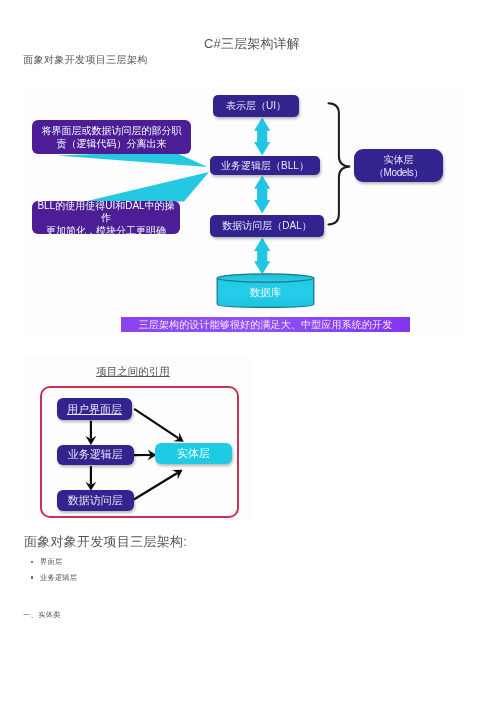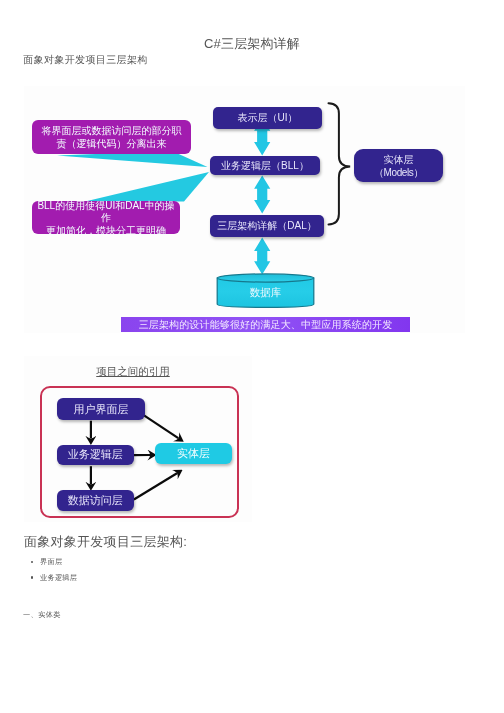--- a/index.html
+++ b/index.html
@@ -14,31 +14,31 @@
 
   
   .fig1 { position:absolute; left:22px; top:78px; width:460px; height:265px; background:transparent; }
   .fig1-bg { position:absolute; left:2px; top:7.5px; width:441px; height:247px; background:#fdfdfd; }
   .fig1-svg { position:absolute; left:0; top:0; }
   .brace { fill:none; stroke:#1b1b1b; stroke-width:2; stroke-linecap:round; }
 
   .box { position:absolute; background:#32248e; border-radius:5px; color:#e8e6fb;
          display:flex; align-items:center; justify-content:center; text-align:center;
          font-size:10px; box-shadow:1px 2px 3px rgba(0,0,0,0.28); }
-  .ui-box  { left:191px; top:17px; width:109px; height:22px;margin-top:12px; }
+  .ui-box  { left:191px; top:17px; width:86px; height:22px; }
   .bll-box { left:188px; top:78px; width:110px; height:19px; }
   .dal-box { left:188px; top:137px; width:114px; height:22px; }
   .models-box { left:332px; top:71px; width:89px; height:33px; flex-direction:column;
                 line-height:13px; border-radius:9px; padding-top:1px; box-sizing:border-box; }
   .models-box span:last-child { letter-spacing:-0.4px; }
 
   .db-label { position:absolute; left:195px; top:208px; width:97px; text-align:center;
               font-size:10.5px; color:#eefaff; }
 
-  .callout { position:absolute; background:#a21caf; border-radius:6px; color:#f4feff;
+  .callout { position:absolute; background:#4c1d95; border-radius:6px; color:#f4feff;
              font-size:10px; text-align:center; line-height:12.6px; padding:0 4px;
              box-sizing:border-box; display:flex; flex-direction:column;
              justify-content:center; }
   .callout1 { left:10px; top:42px; width:159px; height:34px; padding-top:2px; }
   .callout2 { left:10px; top:123px; width:148px; height:33px; padding-top:2px; }
 
   .banner { position:absolute; left:99px; top:239px; width:289px; height:15px;
             background:linear-gradient(90deg,#8a44ee,#9153f5 45%,#8236ef);
             color:#f3e8ff; font-size:10px; text-align:center; line-height:16px;
             letter-spacing:0.15px; }
@@ -48,21 +48,21 @@
   .fig2-bg { position:absolute; left:3px; top:-1px; width:228px; height:166px; background:#fdfdfd; }
   .fig2-title { position:absolute; left:-4px; top:8px; width:232px; text-align:center;
                 font-size:10.5px; color:#555; letter-spacing:0px;text-decoration:underline; }
   .fig2-frame { position:absolute; left:19px; top:29px; width:199px; height:132px;
                 border:2px solid #c93254; border-radius:10px; box-sizing:border-box; }
   .fig2-svg { position:absolute; left:0; top:0; }
 
   .box2 { position:absolute; border-radius:6px; display:flex; align-items:center;
           justify-content:center; font-size:11px; color:#e8e6fb;
           background:#32248e; box-shadow:1px 2px 3px rgba(0,0,0,0.28); }
-  .b2-ui  { left:36px; top:41px; width:88px; height:21.5px; padding-top:2px; box-sizing:border-box; }
+  .b2-ui  { left:36px; top:41px; width:75px; height:21.5px; padding-top:2px; box-sizing:border-box;text-decoration:underline; }
   .b2-bll { left:36px; top:88px; width:76.5px; height:19.5px; }
   .b2-dal { left:36px; top:133px; width:76.5px; height:20.5px; }
   .b2-models { left:134px; top:86px; width:77px; height:21px; background:#1fcae4; color:#f2fdff; }
 
   
   .body-intro { position:absolute; left:24px; top:533px; font-size:13px; color:#555;
                letter-spacing:0.27px; }
   .bullets { position:absolute; left:24px; top:554px; margin:0; padding:0; list-style:none;
              font-size:7.2px; color:#555; letter-spacing:0.27px; }
   .bullets li { position:relative; padding-left:16px; height:15.8px; line-height:15.8px; }
@@ -116,21 +116,21 @@
       </g>
     </svg>
 
     <div class="box ui-box">
         <span>表示层（UI）</span>
       </div>
     <div class="box bll-box">
         <span>业务逻辑层（BLL）</span>
       </div>
     <div class="box dal-box">
-        <span>三层架构详解（DAL）</span>
+        <span>数据访问层（DAL）</span>
       </div>
     <div class="box models-box">
       <span>实体层</span>
       <span>（Models）</span>
     </div>
     <div class="db-label">数据库</div>
 
     <div class="callout callout1">
       <span>将界面层或数据访问层的部分职</span>
       <span>责（逻辑代码）分离出来</span>

